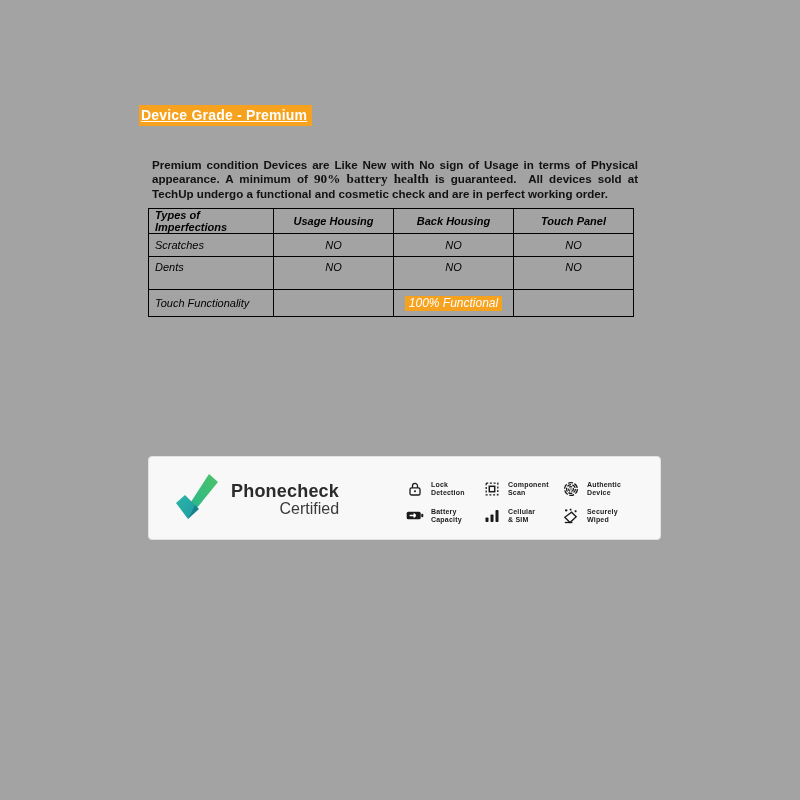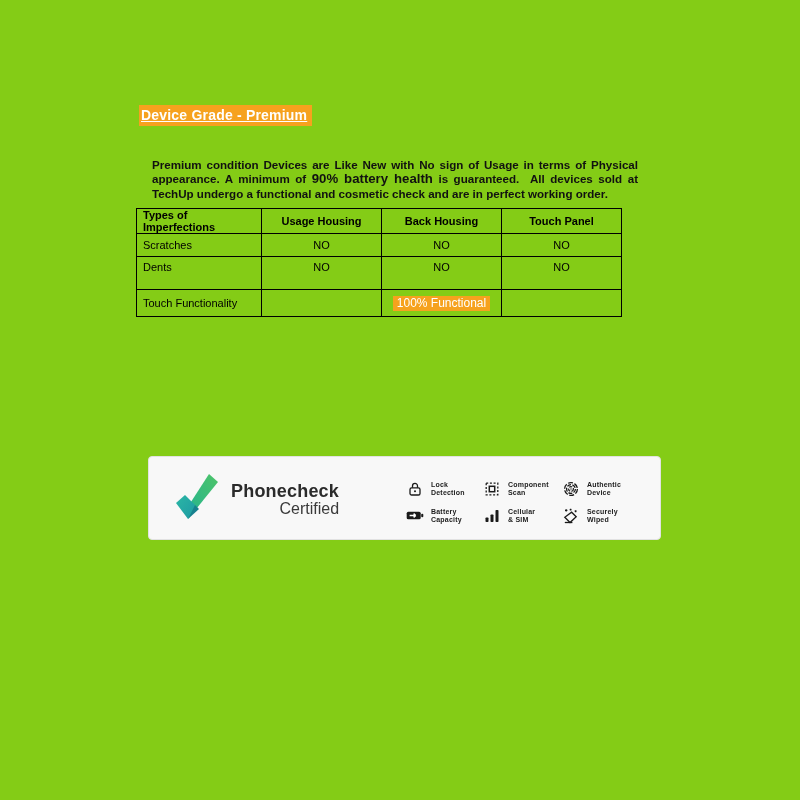--- a/index.html
+++ b/index.html
@@ -1,41 +1,41 @@
 <!DOCTYPE html>
 <html><head>
 <meta charset="utf-8">
 <style>
   html,body{margin:0;padding:0;background:#fff;}
   .page{
-    position:relative;width:800px;height:800px;background:#84cc16;overflow:hidden;
+    position:relative;width:800px;height:800px;background:#a3a3a3;overflow:hidden;
     font-family:"Liberation Sans",sans-serif;color:#000;
   }
 
   
   .title-highlight{
     position:absolute;left:139px;top:105px;
     background:#F6A21E;color:#ffffff;
     font-size:14px;font-weight:bold;text-decoration:underline;
     padding:2px 5px 3px 2px;letter-spacing:.2px;white-space:nowrap;
   }
 
   
   .description{
     position:absolute;left:152px;top:146px;width:486px;
     font-size:11.6px;font-weight:bold;line-height:14.6px;
     text-align:justify;color:#111;
   }
-  .description .big{font-size:13.2px;}
+  .description .big{font-size:13.2px;font-family:Liberation Serif, serif;}
 
   
   table.imperfections{
-    position:absolute;left:136px;top:208px;
+    position:absolute;left:148px;top:208px;
     border-collapse:collapse;table-layout:fixed;
-    font-size:11px;color:#000;
+    font-size:11px;color:#000;font-style:italic;
   }
   table.imperfections col.c0{width:125px;}
   table.imperfections col.c1{width:120px;}
   table.imperfections col.c2{width:120px;}
   table.imperfections col.c3{width:120px;}
   table.imperfections th,table.imperfections td{
     border:1px solid #000;padding:0 4px;vertical-align:middle;text-align:center;line-height:1.1;
   }
   table.imperfections th:first-child,table.imperfections td:first-child{text-align:left;padding-left:6px;}
   table.imperfections thead tr{height:23px;}

